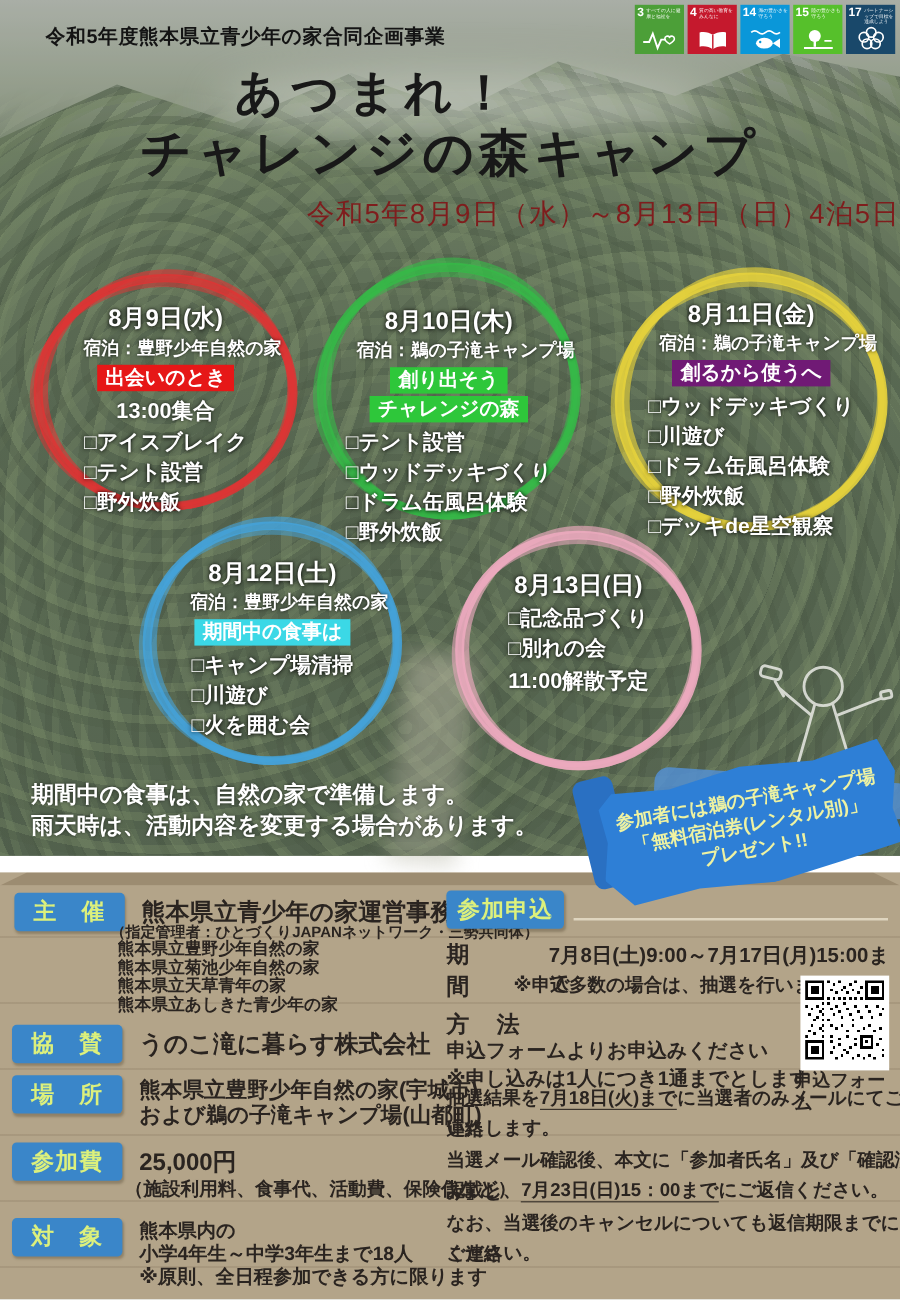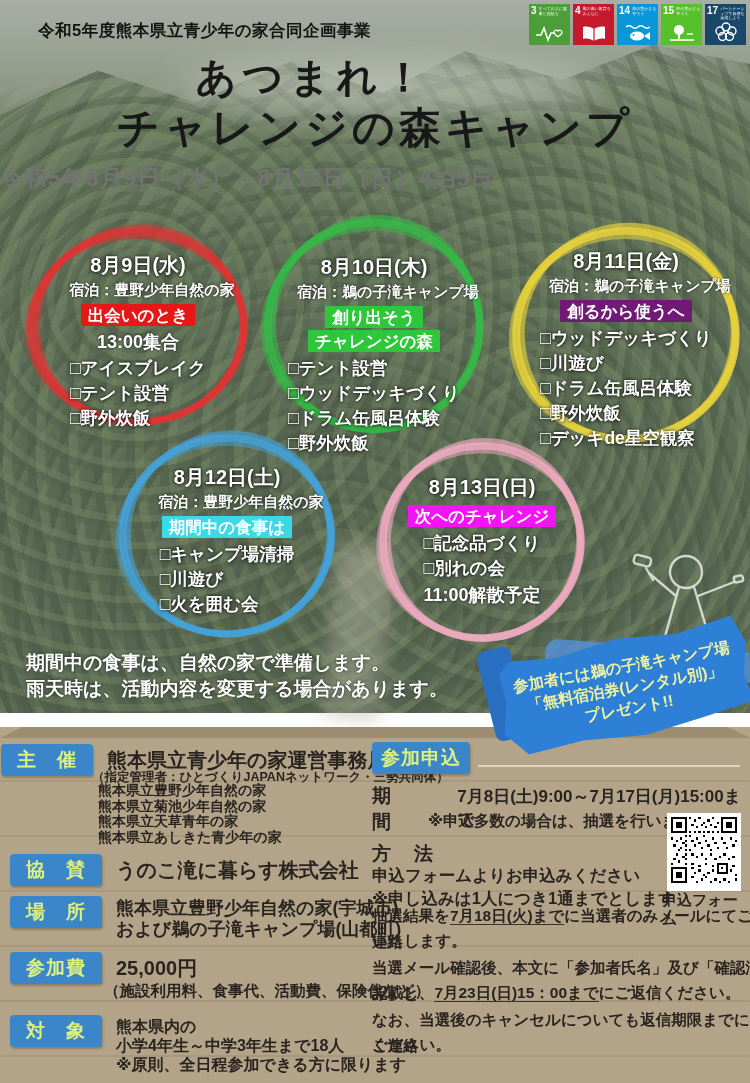--- a/index.html
+++ b/index.html
@@ -24,21 +24,21 @@
   
   .program-tag{position:absolute;left:38px;top:20px;font-size:16.5px;font-weight:700;color:#141414;letter-spacing:.5px;}
   .sdg-row{position:absolute;right:4px;top:4px;display:flex;gap:3px;}
   .sdg-tile{width:41px;height:41px;position:relative;color:#fff;overflow:hidden;}
   .sdg-head{display:flex;align-items:flex-start;gap:2px;padding:2px 0 0 2px;}
   .sdg-num{font-size:10px;font-weight:700;line-height:10px;}
   .sdg-title{font-size:4px;line-height:4.5px;opacity:.95;padding-top:1px;}
   .sdg-glyph{position:absolute;left:0;right:0;bottom:2px;display:flex;justify-content:center;}
   .title1{position:absolute;left:0;top:50px;width:625px;text-align:center;font-size:40px;font-weight:700;color:#181818;letter-spacing:6px;}
   .title2{position:absolute;left:0;top:100px;width:750px;text-align:center;font-size:42px;font-weight:700;color:#181818;letter-spacing:4px;}
-  .date-line{position:absolute;left:0;top:163px;width:750px;text-align:left;font-size:23px;font-weight:700;color:#737373;letter-spacing:1px;}
+  .date-line{position:absolute;left:0;top:163px;width:750px;text-align:right;font-size:23px;font-weight:400;color:#7f1d1d;letter-spacing:1px;}
 
   
   .day{position:absolute;text-align:center;}
   .ring{position:absolute;inset:0;width:100%;height:100%;}
   .day-body{position:relative;display:flex;flex-direction:column;align-items:center;gap:2px;}
   .day-date{font-size:20px;font-weight:700;color:#fff;text-shadow:0 0 3px rgba(0,0,0,.8),0 1px 4px rgba(0,0,0,.5);}
   .day-stay{font-size:15px;font-weight:700;color:#fff;text-shadow:0 0 3px rgba(0,0,0,.8);margin-left:28px;}
   .day-theme{display:flex;flex-direction:column;gap:2px;align-items:center;margin:2px 0;}
   .day-theme span{font-size:16.5px;font-weight:700;color:#fff;padding:1px 7px;line-height:20px;}
   .day-time{font-size:18px;font-weight:700;color:#fff;text-shadow:0 0 3px rgba(0,0,0,.8);}
@@ -254,23 +254,20 @@
   </div>
 
   <div class="day" style="left:372px;top:434px;width:220px;height:216px">
     <svg class="ring" viewBox="0 0 100 100" preserveAspectRatio="none">
       <ellipse cx="50" cy="50" rx="45" ry="44.5" fill="none" stroke-width="3.4" opacity=".9" style="stroke: rgb(236, 170, 191);"></ellipse>
       <ellipse cx="50.6" cy="49" rx="43.5" ry="45.8" fill="none" stroke-width="2.8" opacity=".65" transform="rotate(7 50 50)" style="stroke: rgb(236, 170, 191);"></ellipse>
       <ellipse cx="49" cy="50.8" rx="46" ry="43" fill="none" stroke-width="2.2" opacity=".55" transform="rotate(-6 50 50)" style="stroke: rgb(236, 170, 191);"></ellipse>
     </svg>
     <div class="day-body" style="padding-top:40px">
       <div class="day-date">8月13日(日)</div>
-      <div class="day-theme">
-          <span style="background-color: rgb(242, 20, 242);">次へのチャレンジ</span>
-        </div>
       <div class="day-items">
         <div class="day-item">□記念品づくり</div>
         <div class="day-item">□別れの会</div>
       </div>
       <div class="day-time">11:00解散予定</div>
     </div>
   </div>
 
   <div class="photo-notes">
     <div>期間中の食事は、自然の家で準備します。</div>
@@ -294,21 +291,21 @@
 
   <div class="banner-tail"></div>
   <div class="gift-banner" style="background-color: rgb(46, 127, 214);">
     <div style="color: rgb(238, 242, 162);">参加者には鵜の子滝キャンプ場</div>
     <div style="color: rgb(238, 242, 162);">「無料宿泊券(レンタル別)」</div>
     <div style="color: rgb(238, 242, 162);">プレゼント!!</div>
   </div>
 
   <div class="board">
 
-    <div class="row" style="left:1px;top:17px">
+    <div class="row" style="left:12px;top:17px">
       <span class="badge">主　催</span>
       <span class="txt org-name">熊本県立青少年の家運営事務局</span>
     </div>
     <div class="txt org-sub" style="top:42px">（指定管理者：ひとづくりJAPANネットワーク・三勢共同体）</div>
     <div class="org-members txt" style="top:56px">
       <div>熊本県立豊野少年自然の家</div>
       <div>熊本県立菊池少年自然の家</div>
       <div>熊本県立天草青年の家</div>
       <div>熊本県立あしきた青少年の家</div>
     </div>

